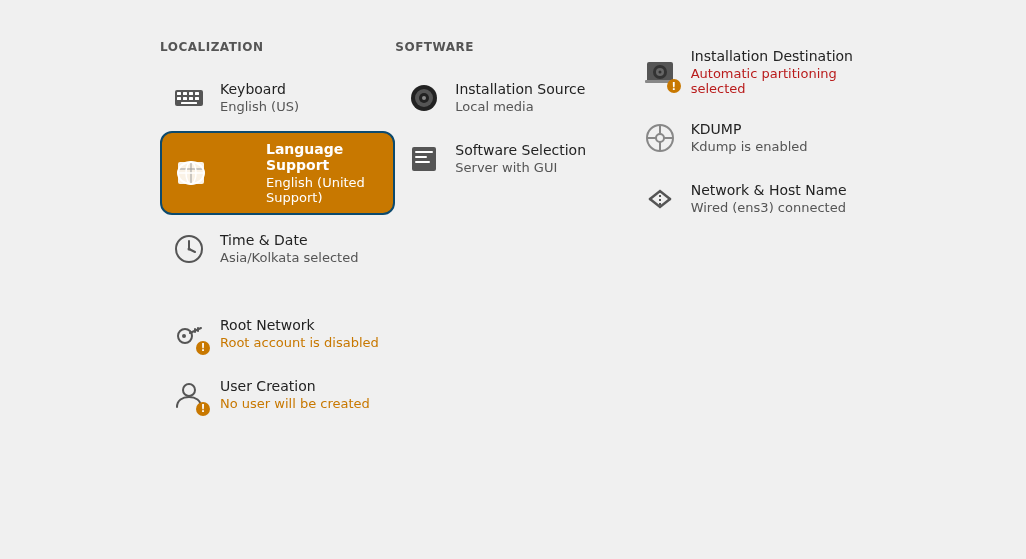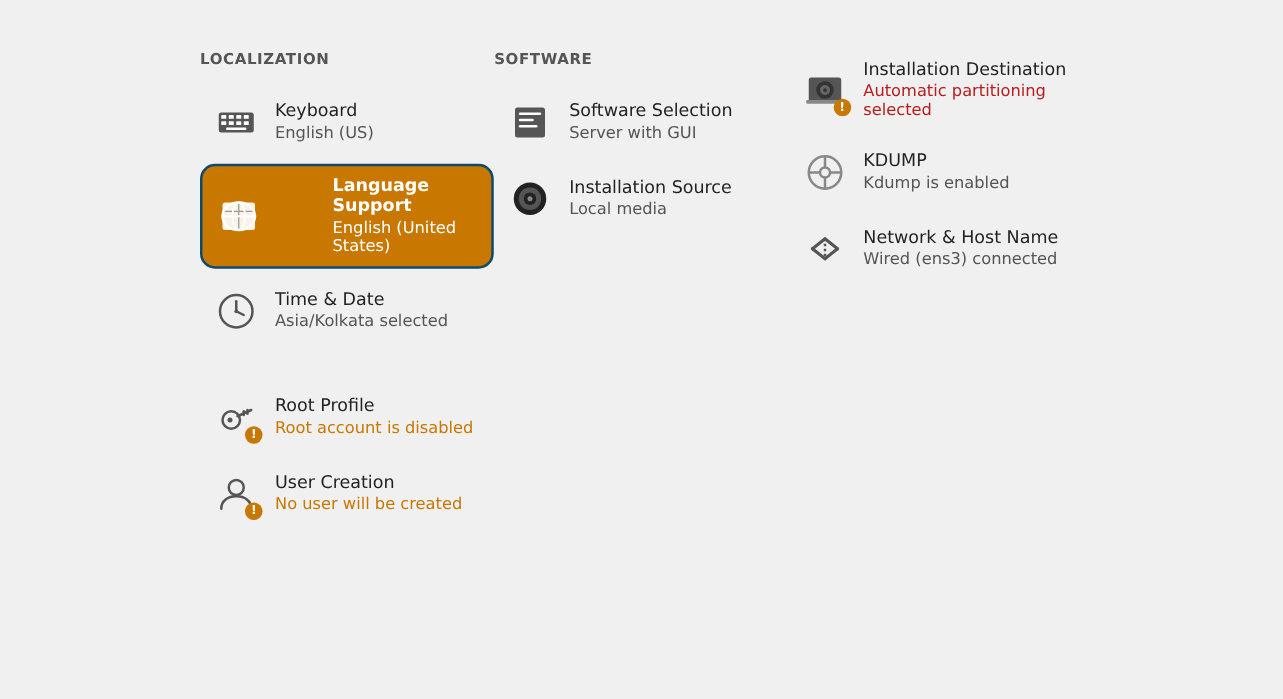--- a/index.html
+++ b/index.html
@@ -169,21 +169,21 @@
             <rect x="3" y="5" width="26" height="22" rx="2" fill="white" opacity="0.9"></rect>
             <line x1="3" y1="12" x2="29" y2="12" stroke="#999" stroke-width="1"></line>
             <line x1="16" y1="5" x2="16" y2="27" stroke="#999" stroke-width="1"></line>
             <ellipse cx="16" cy="16" rx="13" ry="11" stroke="white" stroke-width="2" fill="none"></ellipse>
             <ellipse cx="16" cy="16" rx="5" ry="11" stroke="white" stroke-width="1.5" fill="none"></ellipse>
             <line x1="3" y1="16" x2="29" y2="16" stroke="white" stroke-width="1.5"></line>
           </svg>
         </div>
         <div class="item-text">
           <div class="item-title">Language Support</div>
-          <div class="item-subtitle">English (United States)</div>
+          <div class="item-subtitle">English (United Support)</div>
         </div>
       </div>
 
       <div class="item">
         <div class="icon-wrapper">
           <svg class="icon-svg" viewBox="0 0 32 32" fill="none" xmlns="http://www.w3.org/2000/svg">
             <circle cx="16" cy="16" r="13" stroke="#555" stroke-width="2" fill="none"></circle>
             <line x1="16" y1="8" x2="16" y2="16" stroke="#555" stroke-width="2" stroke-linecap="round"></line>
             <line x1="16" y1="16" x2="22" y2="19" stroke="#555" stroke-width="2" stroke-linecap="round"></line>
             <circle cx="16" cy="16" r="1.5" fill="#555"></circle>
@@ -202,21 +202,21 @@
             <svg class="icon-svg" viewBox="0 0 32 32" fill="none" xmlns="http://www.w3.org/2000/svg">
               <circle cx="12" cy="18" r="7" stroke="#555" stroke-width="2" fill="none"></circle>
               <line x1="17" y1="15" x2="28" y2="10" stroke="#555" stroke-width="2" stroke-linecap="round"></line>
               <line x1="25" y1="10" x2="25" y2="13" stroke="#555" stroke-width="2" stroke-linecap="round"></line>
               <line x1="22" y1="11" x2="22" y2="14" stroke="#555" stroke-width="2" stroke-linecap="round"></line>
               <circle cx="11" cy="18" r="2" fill="#555"></circle>
             </svg>
             <div class="warning-badge warning-badge-orange">!</div>
           </div>
           <div class="item-text">
-            <div class="item-title">Root Profile</div>
+            <div class="item-title">Root Network</div>
             <div class="item-subtitle warning">Root account is disabled</div>
           </div>
         </div>
 
         <div class="item">
           <div class="icon-wrapper">
             <svg class="icon-svg" viewBox="0 0 32 32" fill="none" xmlns="http://www.w3.org/2000/svg">
               <circle cx="16" cy="11" r="6" stroke="#555" stroke-width="2" fill="none"></circle>
               <path d="M4 28c0-6.627 5.373-10 12-10s12 3.373 12 10" stroke="#555" stroke-width="2" fill="none" stroke-linecap="round"></path>
             </svg>
@@ -230,44 +230,44 @@
 
       </div>
     </div>
 
     <div class="section">
       <div class="section-title">SOFTWARE</div>
 
       <div class="item">
         <div class="icon-wrapper">
           <svg class="icon-svg" viewBox="0 0 32 32" fill="none" xmlns="http://www.w3.org/2000/svg">
+            <circle cx="16" cy="16" r="13" fill="#222"></circle>
+            <circle cx="16" cy="16" r="9" fill="#555"></circle>
+            <circle cx="16" cy="16" r="5" fill="#222"></circle>
+            <circle cx="16" cy="16" r="2" fill="#888"></circle>
+          </svg>
+        </div>
+        <div class="item-text">
+          <div class="item-title">Installation Source</div>
+          <div class="item-subtitle">Local media</div>
+        </div>
+      </div>
+
+      <div class="item">
+        <div class="icon-wrapper">
+          <svg class="icon-svg" viewBox="0 0 32 32" fill="none" xmlns="http://www.w3.org/2000/svg">
             <rect x="4" y="4" width="24" height="24" rx="2" fill="#555"></rect>
             <rect x="7" y="8" width="18" height="2" rx="1" fill="white"></rect>
             <rect x="7" y="13" width="12" height="2" rx="1" fill="white"></rect>
             <rect x="7" y="18" width="15" height="2" rx="1" fill="white"></rect>
           </svg>
         </div>
         <div class="item-text">
           <div class="item-title">Software Selection</div>
           <div class="item-subtitle">Server with GUI</div>
-        </div>
-      </div>
-
-      <div class="item">
-        <div class="icon-wrapper">
-          <svg class="icon-svg" viewBox="0 0 32 32" fill="none" xmlns="http://www.w3.org/2000/svg">
-            <circle cx="16" cy="16" r="13" fill="#222"></circle>
-            <circle cx="16" cy="16" r="9" fill="#555"></circle>
-            <circle cx="16" cy="16" r="5" fill="#222"></circle>
-            <circle cx="16" cy="16" r="2" fill="#888"></circle>
-          </svg>
-        </div>
-        <div class="item-text">
-          <div class="item-title">Installation Source</div>
-          <div class="item-subtitle">Local media</div>
         </div>
       </div>
 
     </div>
 
     <div class="section">
 
       <div class="item">
         <div class="icon-wrapper">
           <svg class="icon-svg" viewBox="0 0 32 32" fill="none" xmlns="http://www.w3.org/2000/svg">

